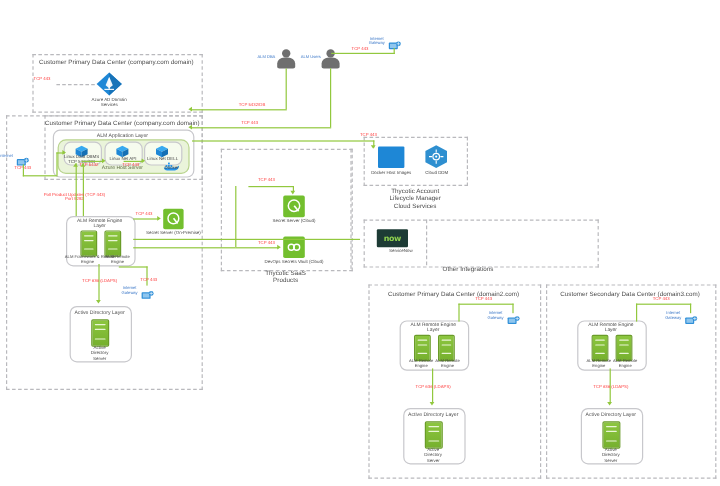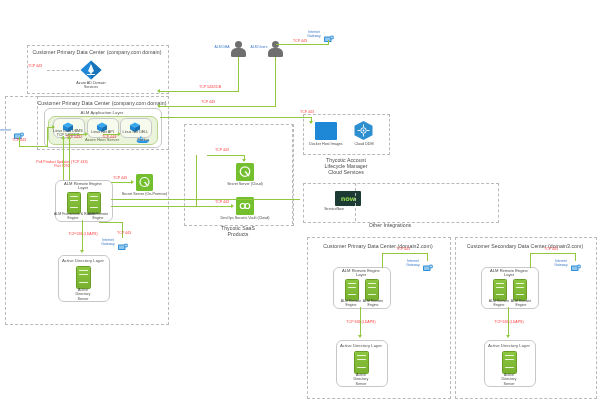--- a/index.html
+++ b/index.html
@@ -298,21 +298,21 @@
   <div class="panel-title" style="left:310px;top:157px;width:72px;white-space:pre;line-height:6.2px;">Thycotic Account
 Lifecycle Manager
 Cloud Services</div>
 
   <div class="portlbl" style="left:296px;top:110px;width:22px;">TCP 443</div>
   <div class="ln lnh" style="left:160px;top:117px;width:152px;"></div>
   <div class="ln lnv" style="left:311px;top:117px;height:6px;"></div>
   <div class="arw arw-d" style="left:309px;top:121px;"></div>
 
   <div class="panel" style="left:303px;top:183px;width:194px;height:38px;"></div>
-  <div class="nowlogo" style="left:335px;top:191px;width:26px;height:15px;">now</div>
+  <div class="nowlogo" style="left:314px;top:191px;width:26px;height:15px;">now</div>
   <div class="cap" style="left:318px;top:207px;width:32px;">ServiceNow</div>
   <div class="panel-title" style="left:355px;top:222px;width:70px;">Other Integrations</div>
   <div class="dlv" style="left:355px;top:183px;height:38px;"></div>
 
   <div class="panel" style="left:307px;top:237px;width:142px;height:160px;"></div>
   <div class="panel-title" style="left:307px;top:243px;width:142px;">Customer Primary Data Center (domain2.com)</div>
 
   <div class="rbox" style="left:333px;top:267px;width:56px;height:40px;"></div>
   <div class="cap-w" style="left:333px;top:269px;width:56px;font-size:4.1px;white-space:pre;">ALM Remote Engine
 Layer</div>

